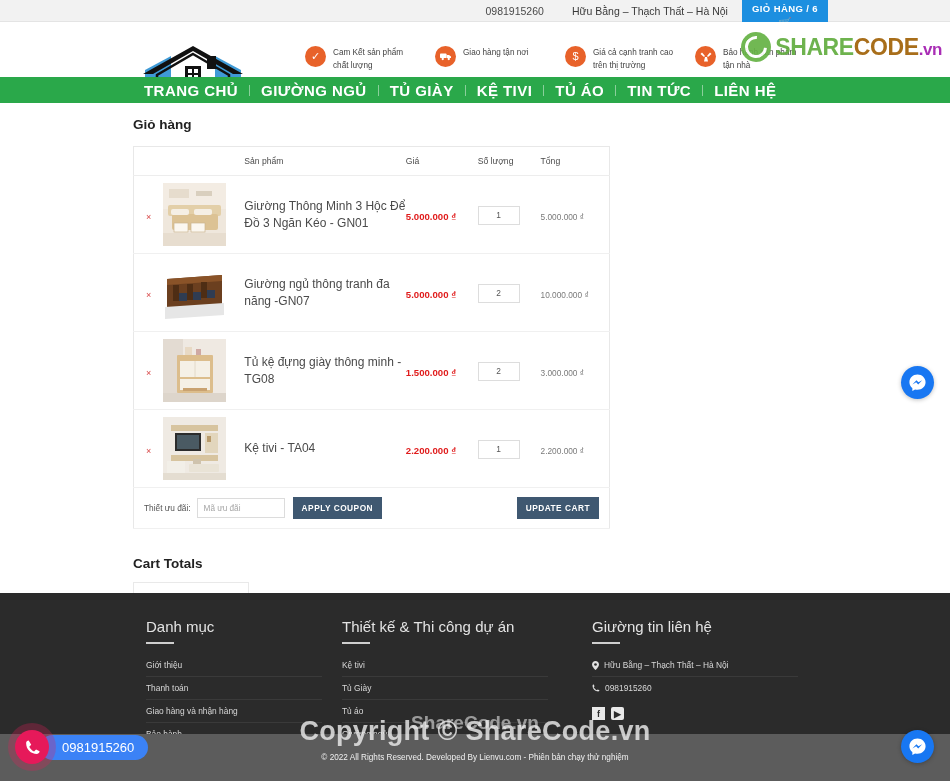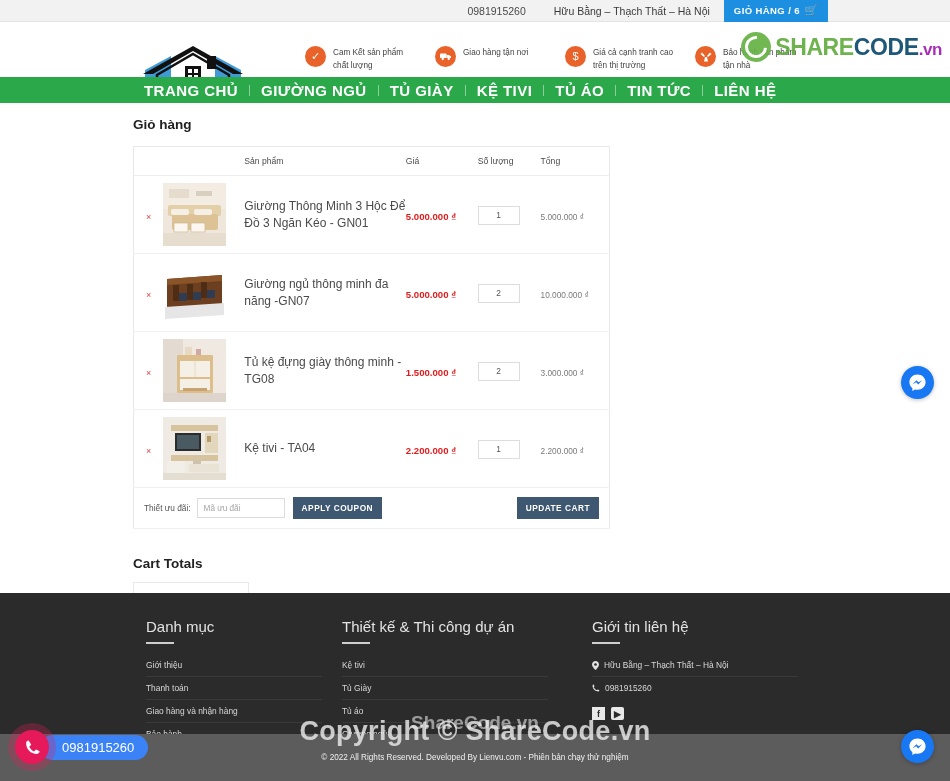--- a/index.html
+++ b/index.html
@@ -18,21 +18,21 @@
   .topbar {
     height: 22px; background: #f2f2f2; border-bottom: 1px solid #e4e4e4;
     display: flex; align-items: center; justify-content: flex-end;
     padding-right: 0; position: relative;
   }
   .topbar-phone { font-size: 10.5px; color: #4a4a4a; margin-right: 28px; }
   .topbar-addr  { font-size: 10.5px; color: #3a3a3a; margin-right: 14px; }
   .cart-btn {
     background: #1c8fe0; color: #fff; font-size: 9.5px; font-weight: bold;
     letter-spacing: .4px; padding: 4px 10px 5px 10px; height: 24px;
-    display: flex; align-items: center; gap: 4px; cursor: pointer; margin-right: 122px;
+    display: flex; align-items: center; gap: 4px; cursor: pointer; margin-right: 122px; flex-direction: column;
   }
   .cart-glyph { font-size: 11px; line-height: 1; }
 
   
   .header { height: 55px; background: #fff; display: flex; align-items: center; position: relative; }
   .logo-wrap { position: absolute; left: 133px; top: 20px; width: 120px; height: 58px; }
   .logo-text { position: absolute; left: 0; bottom: 0; width: 120px; text-align: center;
                font-size: 12.5px; font-weight: bold; letter-spacing: .2px; white-space: nowrap; }
   .logo-text .t1 { color: #1b1b1b; }
   .logo-text .t2 { color: #1f7ec4; }
@@ -48,21 +48,21 @@
 
   
   .wm-top { position: absolute; right: 8px; top: 10px; display: flex; align-items: center; gap: 4px;
             opacity: .92; pointer-events: none; }
   .wm-logo { width: 30px; height: 30px; border-radius: 50%; background: #66b245;
              display: flex; align-items: center; justify-content: center; }
   .wm-logo::after { content: ""; width: 16px; height: 16px; border-radius: 50%;
                     border: 3px solid #fff; border-right-color: transparent; transform: rotate(-40deg); }
   .wm-word { font-size: 23px; font-weight: bold; letter-spacing: -.4px; }
   .wm-word .a { color: #62ad3f; }
-  .wm-word .b { color: #0c4a6e; }
+  .wm-word .b { color: #a16207; }
   .wm-word .c { color: #a21caf; font-size: 17px; }
 
   
   .nav { height: 26px; background: #2aa84a; display: flex; align-items: center; position: relative; }
   .nav-inner { margin-left: 133px; display: flex; align-items: center; }
   .nav-item { color: #fff; font-size: 15px; font-weight: bold; letter-spacing: .45px;
               padding: 0 11px; cursor: pointer; white-space: nowrap; }
   .nav-sep { width: 1px; height: 11px; background: rgba(255,255,255,.45); }
   .search-wrap { position: absolute; right: 130px; top: 3px; display: flex; }
   .search-input { width: 175px; height: 20px; border: 1px solid #dedede; border-right: none;
@@ -333,21 +333,21 @@
                 <rect x="10" y="24" width="6" height="16" fill="#4e2d14"></rect>
                 <rect x="24" y="23" width="6" height="16" fill="#4e2d14"></rect>
                 <rect x="38" y="21" width="6" height="16" fill="#4e2d14"></rect>
                 <rect x="16" y="32" width="8" height="8" fill="#2f3c52"></rect>
                 <rect x="30" y="31" width="8" height="8" fill="#2f3c52"></rect>
                 <rect x="44" y="29" width="8" height="8" fill="#2f3c52"></rect>
                 <polygon points="2,46 61,42 61,54 2,58" fill="#e6e6e6"></polygon>
               </svg>
             </td>
             <td class="col-name">
-              <div class="prod-name">Giường ngủ thông minh đa năng -GN07</div>
+              <div class="prod-name">Giường ngủ thông tranh đa năng -GN07</div>
             </td>
             <td class="col-price">
               <span class="prod-price">5.000.000 ₫</span>
             </td>
             <td class="col-qty">
               <input class="qty-box" type="text" value="2" style="">
             </td>
             <td class="col-tot">
               <span class="line-total">10.000.000 ₫</span>
             </td>
@@ -464,21 +464,21 @@
       <div class="fcol wide">
         <div class="fcol-title">Thiết kế &amp; Thi công dự án</div>
         <div class="fcol-rule"></div>
         <div class="flink">Kệ tivi</div>
         <div class="flink">Tủ Giày</div>
         <div class="flink">Tủ áo</div>
         <div class="flink">Giường ngủ</div>
       </div>
 
       <div class="fcol wide">
-        <div class="fcol-title">Giới tin liên hệ</div>
+        <div class="fcol-title">Giường tin liên hệ</div>
         <div class="fcol-rule"></div>
         <div class="fline">
           <svg width="7" height="9" viewBox="0 0 10 13">
             <path d="M5 0C2.2 0 0 2.2 0 5c0 3.6 5 8 5 8s5-4.4 5-8c0-2.8-2.2-5-5-5z" fill="#e0e0e0"></path>
             <circle cx="5" cy="5" r="1.9" fill="#2b2b2b"></circle>
           </svg>
           <span>Hữu Bằng – Thạch Thất – Hà Nội</span>
         </div>
         <div class="fline last">
           <svg width="8" height="8" viewBox="0 0 14 14">

